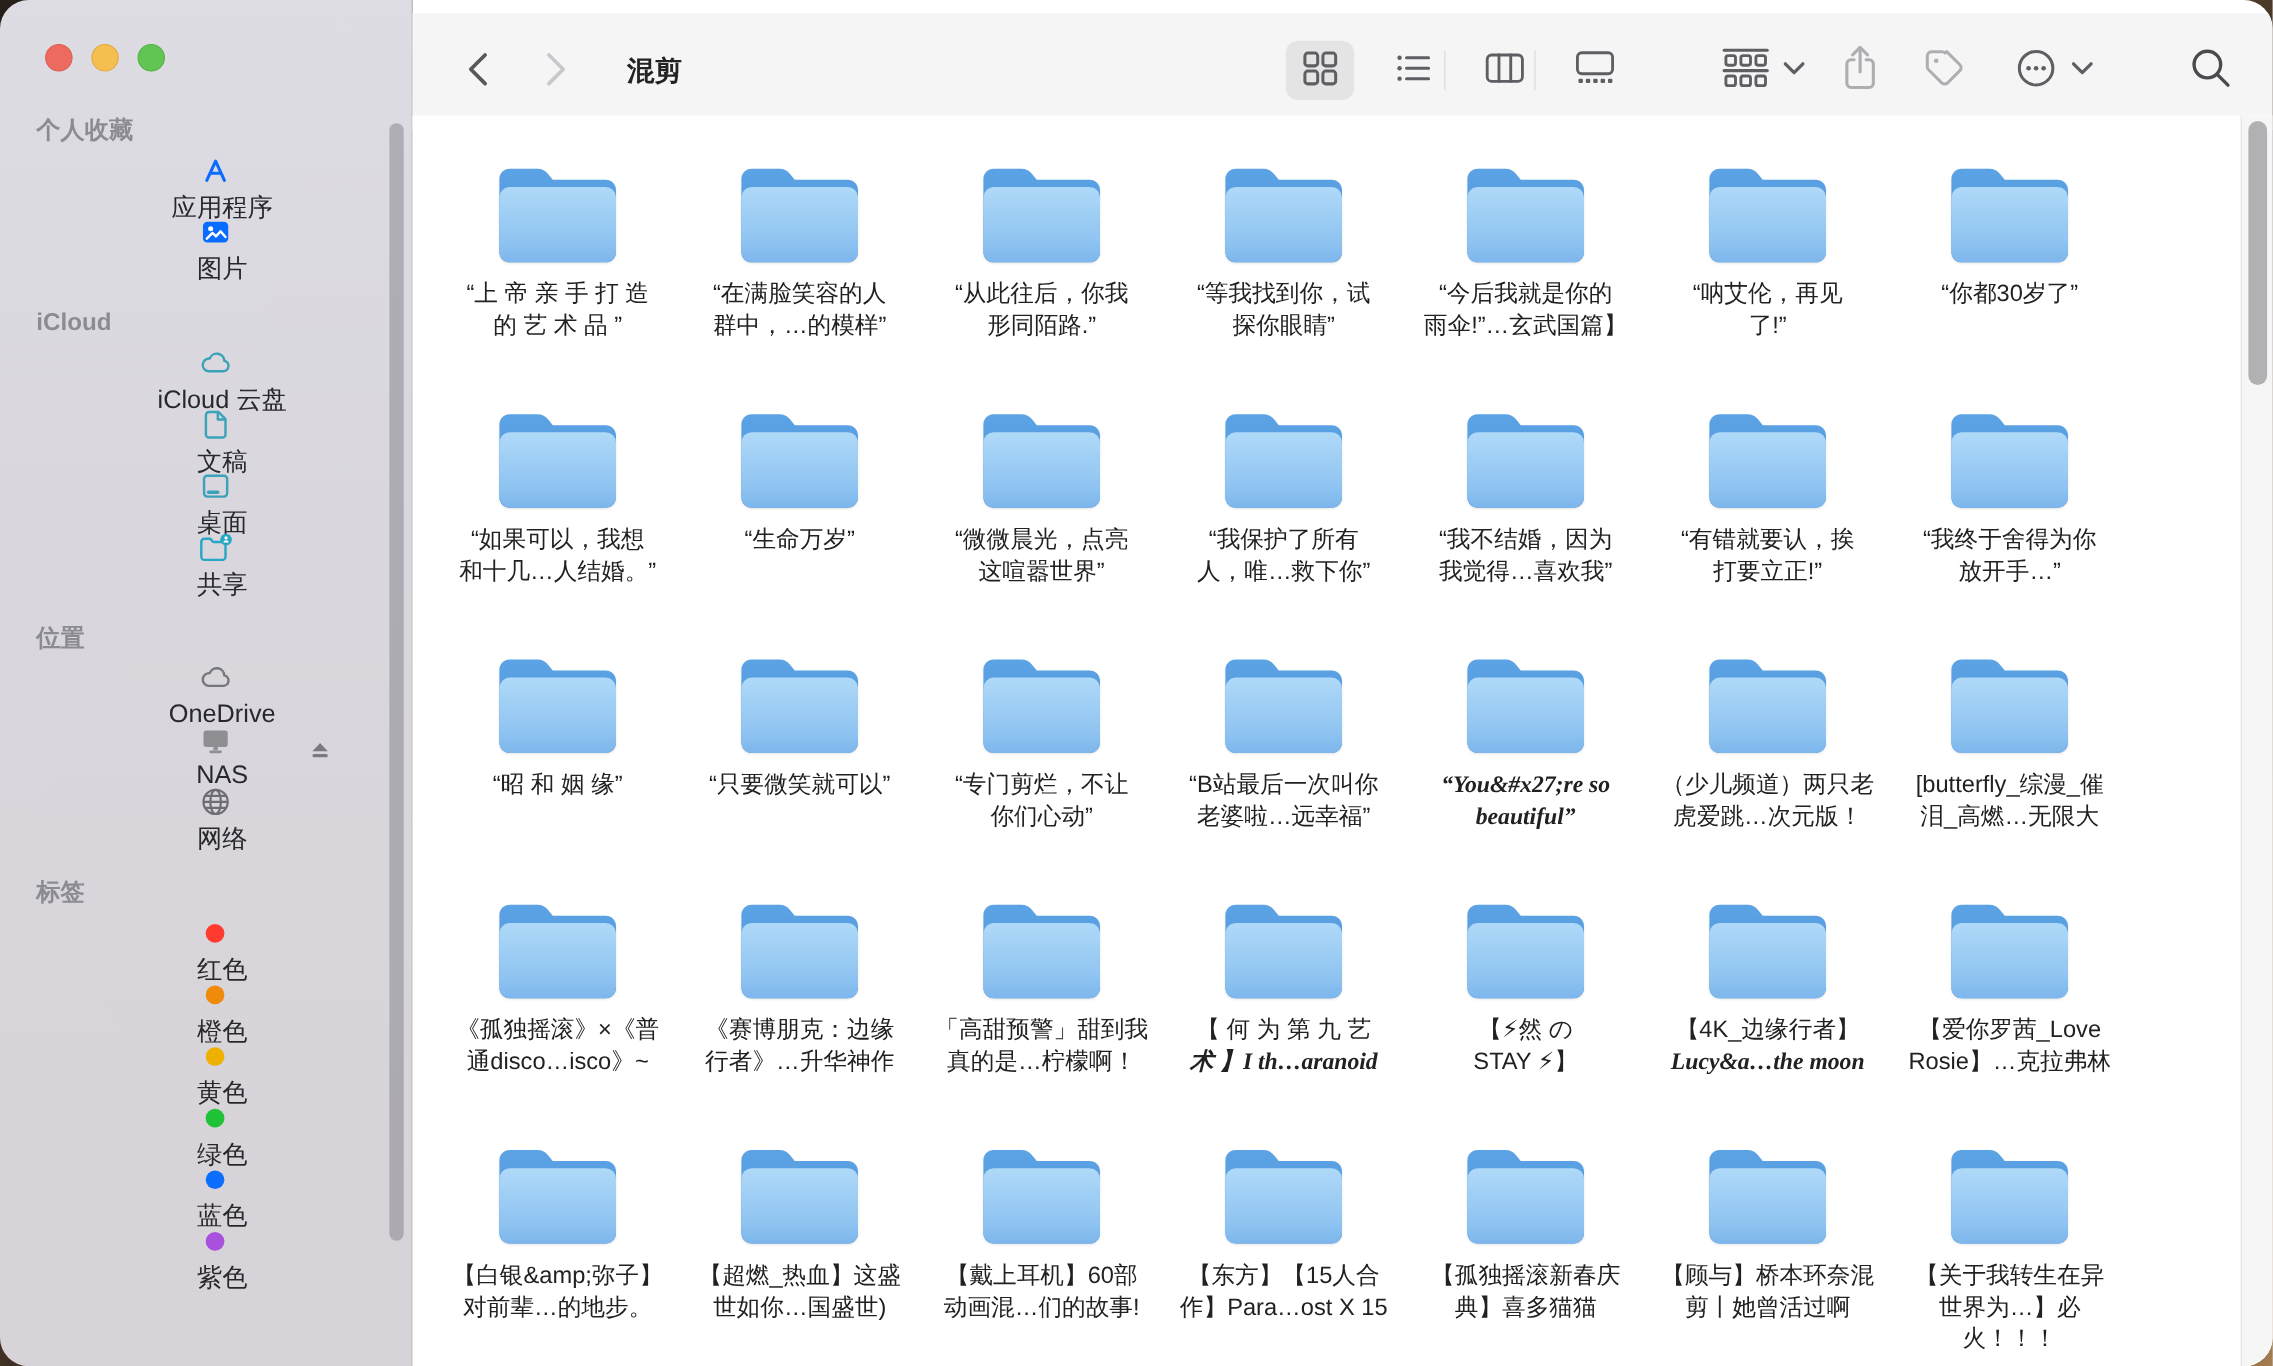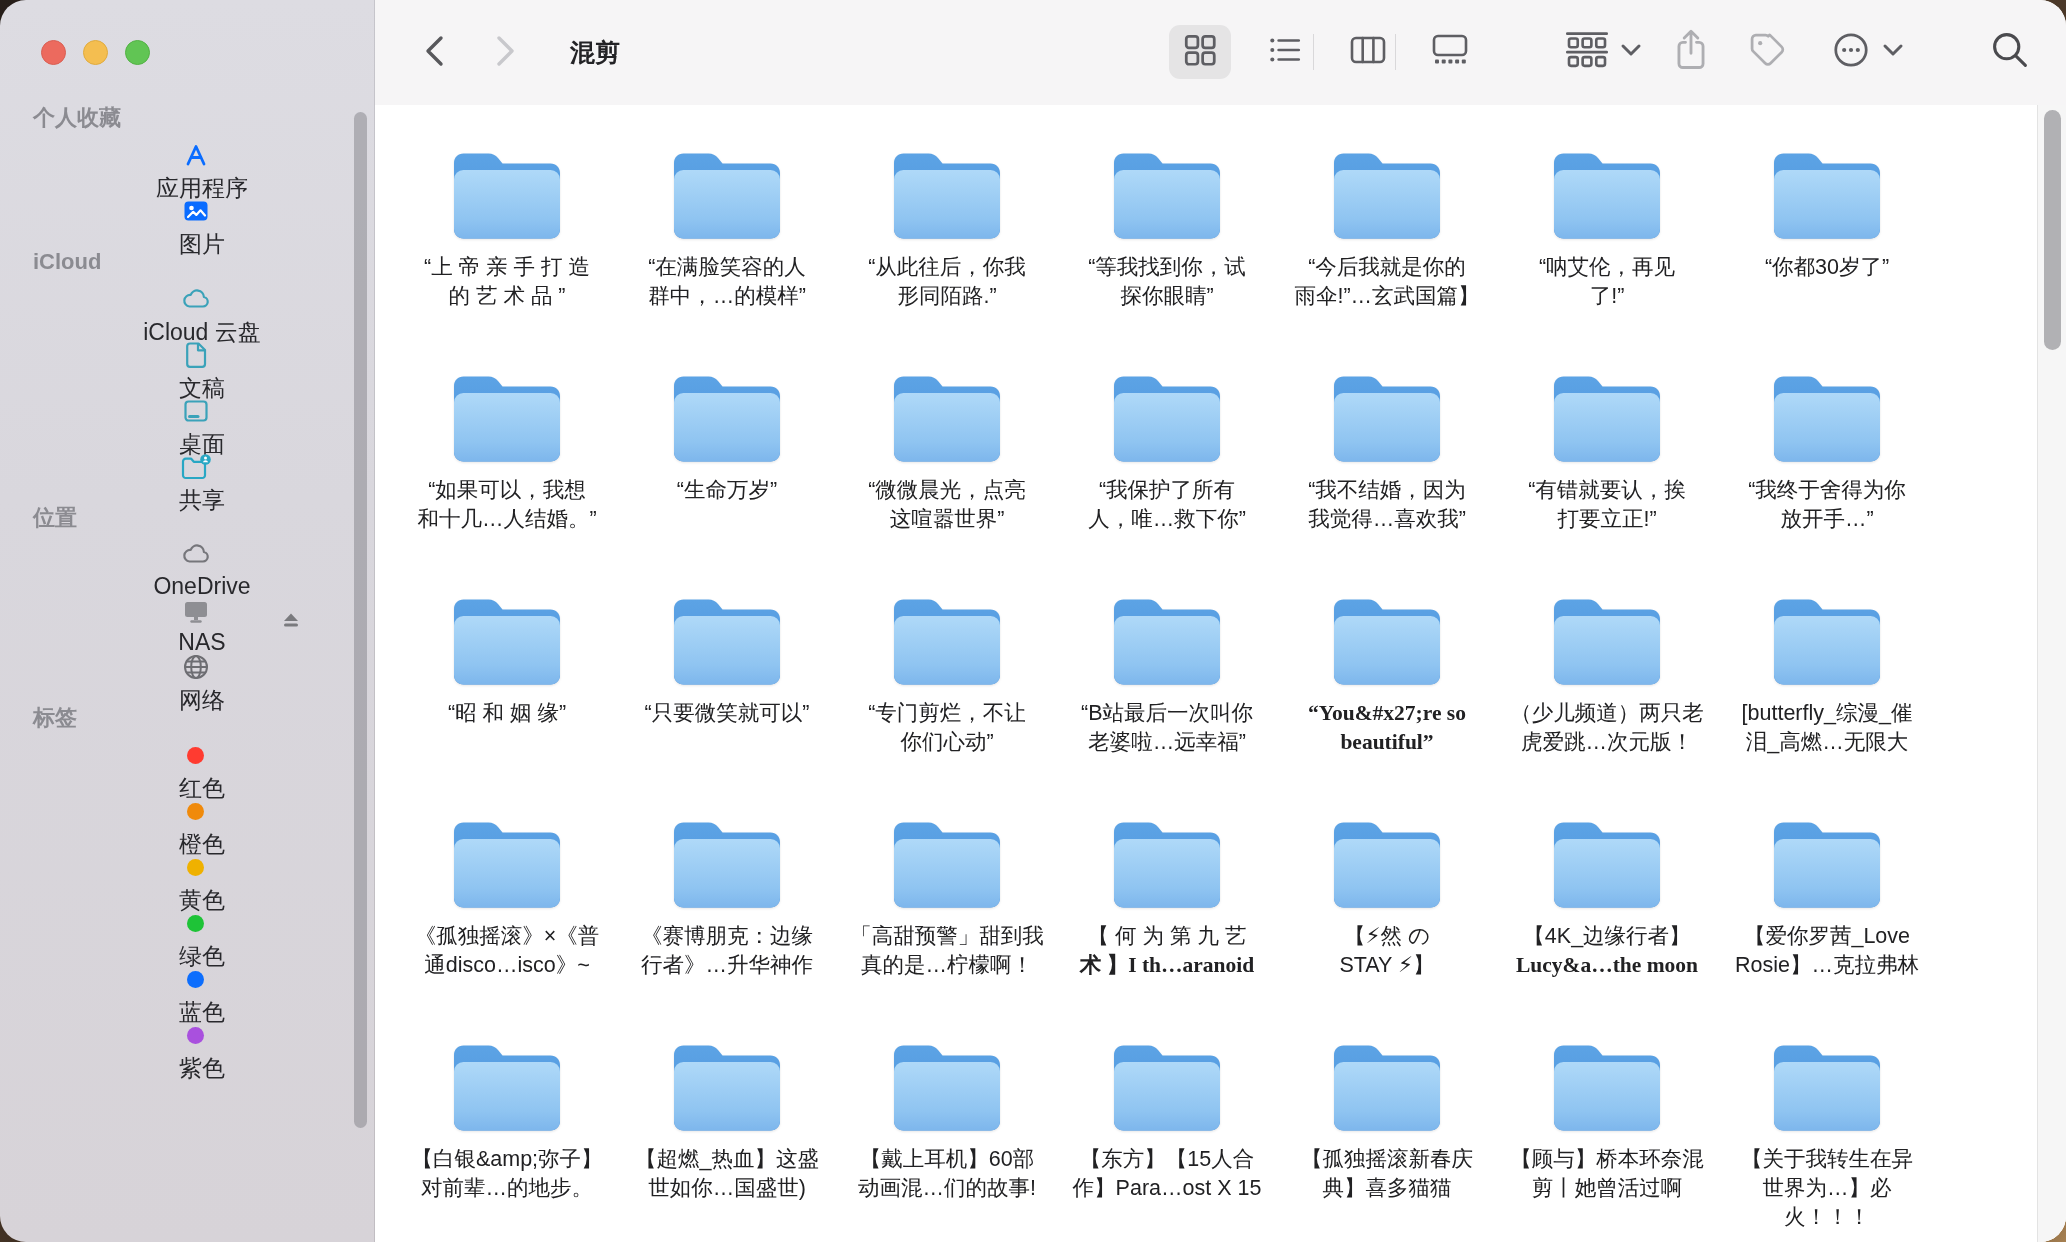--- a/index.html
+++ b/index.html
@@ -24,41 +24,41 @@
   .traffic{position:absolute;top:40px;left:41px;display:flex;gap:17px;}
   .traffic span{width:23px;height:23px;border-radius:50%;display:block;}
   .tl-red{background:#ec6a5e;border:1px solid #d95f53;}
   .tl-yellow{background:#f4be50;border:1px solid #e0ab3d;}
   .tl-green{background:#61c554;border:1px solid #52b244;}
   .side-scroll{position:relative;height:100%;padding-top:105px;box-sizing:border-box;}
   .side-header{
     margin:0 0 6px 33px;font-size:22px;font-weight:700;color:#8b8b91;
     height:26px;line-height:26px;
   }
-  .side-header.mt{}
+  .side-header.mt{margin-top:31px;}
   .side-item{
     height:56px;display:flex;align-items:center;padding-left:30px;
     font-size:23px;color:#28282c;position:relative;flex-direction:column;
   }
   .side-item .sicon{
     width:36px;height:30px;display:flex;align-items:center;justify-content:center;
     margin-right:13px;flex:0 0 36px;
   }
   .side-item .eject{
     position:absolute;right:70px;top:15px;width:26px;height:26px;color:#7a7a7e;
   }
   .tag-dot{width:17px;height:17px;border-radius:50%;display:block;margin:0 auto;}
   .sidebar-thumb{
     position:absolute;top:112px;right:7px;width:13px;height:1016px;
     border-radius:7px;background:rgba(120,120,126,.45);
   }
   
   .main{flex:1 1 auto;height:100%;position:relative;background:#fff;}
   .toolbar{
-    position:absolute;left:0;top:0;right:0;height:105px;
+    position:absolute;left:0;top:12px;right:0;height:105px;
     background:#f6f5f6;border-bottom:1px solid #dedddf;
   }
   .tb{position:absolute;display:flex;align-items:center;justify-content:center;color:#5e5e63;}
   .nav-back{left:38px;top:32px;width:44px;height:42px;color:#58585c;}
   .nav-fwd{left:108px;top:32px;width:44px;height:42px;color:#c8c8cc;}
   .tb-title{
     position:absolute;left:195px;top:36px;font-size:25px;font-weight:700;color:#232326;
   }
   .viewbtn{width:62px;height:54px;top:25px;border-radius:11px;}
   .viewbtn.sel{background:#e5e4e5;}
@@ -82,21 +82,21 @@
     position:absolute;left:22px;top:38px;
     display:grid;grid-template-columns:repeat(7,220px);grid-auto-rows:223px;
   }
   .cell{display:flex;flex-direction:column;align-items:center;}
   .cell svg.folder{width:122px;height:100px;flex:0 0 auto;filter:drop-shadow(0 1px 1px rgba(0,0,0,.10));}
   .flabel{
     margin-top:10px;max-width:208px;text-align:center;
     font-size:21.5px;line-height:29px;color:#212123;word-break:break-all;
   }
   .flabel .ln{display:block;}
-  .flabel .em{font-family:"Liberation Serif","DejaVu Serif",serif;font-weight:700;}
+  .flabel .em{font-family:"Liberation Serif","DejaVu Serif",serif;font-style:italic;font-weight:700;}
   .vtrack{
     position:absolute;top:0;right:0;bottom:0;width:28px;
     background:#f6f6f6;border-left:1px solid #e3e3e3;
   }
   .vthumb{
     position:absolute;top:5px;right:5px;width:17px;height:240px;
     border-radius:9px;background:#b1b1b4;
   }
 </style>
 </head>

